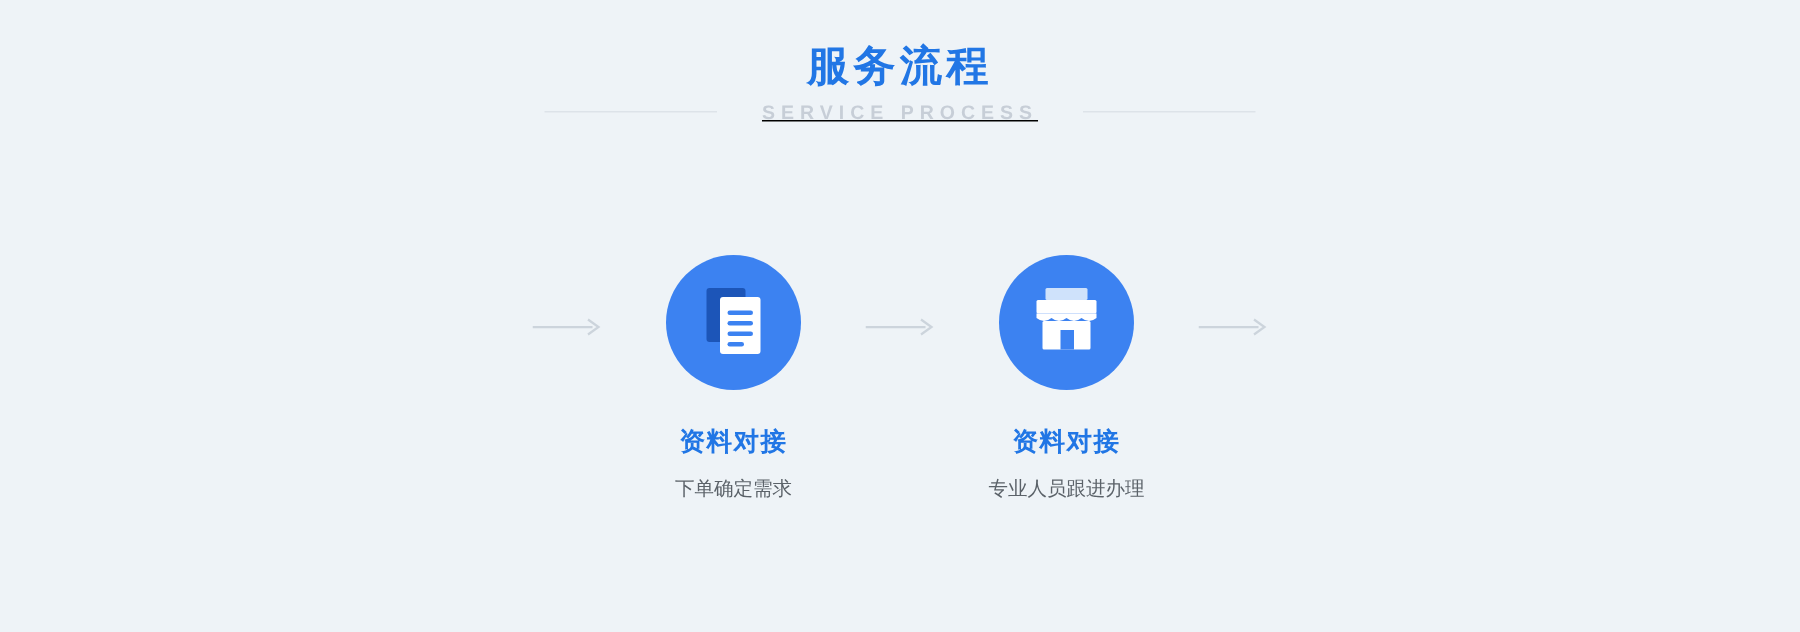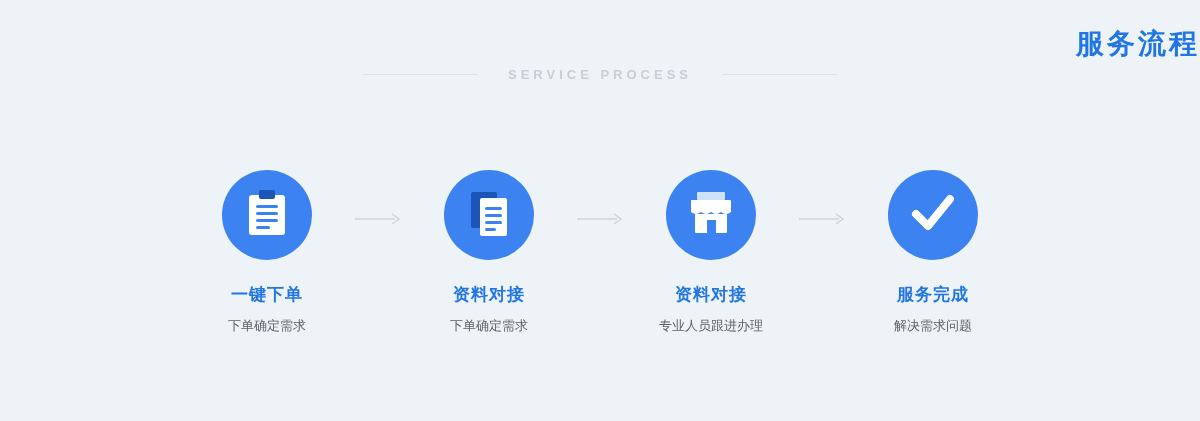--- a/index.html
+++ b/index.html
@@ -13,27 +13,27 @@
   .section { padding-top: 28px; }
 
   
   .header { text-align: center; }
   .title {
     font-size: 28px;
     font-weight: bold;
     color: #2176e5;
     letter-spacing: 3px;
     line-height: 32px;
-    text-align: right;
   }
   .subtitle-row {
     display: flex;
     align-items: center;
     justify-content: center;
     margin-top: 7px;
+    text-decoration: underline;
   }
   .subtitle-line {
     width: 115px;
     height: 1px;
     background: #dde3e9;
   }
   .subtitle {
     color: #c7ced7;
     font-size: 13px;
     font-weight: bold;
@@ -90,36 +90,20 @@
     <div class="title">服务流程</div>
     <div class="subtitle-row">
       <div class="subtitle-line"></div>
       <div class="subtitle">SERVICE  PROCESS</div>
       <div class="subtitle-line"></div>
     </div>
   </div>
 
   <div class="steps">
 
-    <div class="step">
-      <div class="circle">
-        <span>
-          <svg width="38" height="46" viewBox="0 0 38 46">
-            <rect x="1" y="5" width="36" height="40" rx="3" fill="#ffffff"></rect>
-            <rect x="11" y="0" width="16" height="9" rx="2" fill="#1c55b8"></rect>
-            <rect x="8" y="15" width="22" height="3" rx="1.5" fill="#3c82f1"></rect>
-            <rect x="8" y="22" width="22" height="3" rx="1.5" fill="#3c82f1"></rect>
-            <rect x="8" y="29" width="22" height="3" rx="1.5" fill="#3c82f1"></rect>
-            <rect x="8" y="36" width="14" height="3" rx="1.5" fill="#3c82f1"></rect>
-          </svg>
-        </span>
-      </div>
-      <div class="step-title">一键下单</div>
-      <div class="step-desc">下单确定需求</div>
-    </div>
 
     <div class="arrow">
       <svg width="46" height="12" viewBox="0 0 46 12">
         <line x1="0" y1="6" x2="40" y2="6" stroke="#ccd4dc" stroke-width="1.5"></line>
         <polyline points="37,1 44,6 37,11" fill="none" stroke="#ccd4dc" stroke-width="1.5"></polyline>
       </svg>
     </div>
 
     <div class="step">
       <div class="circle">
@@ -161,26 +145,15 @@
       <div class="step-desc">专业人员跟进办理</div>
     </div>
 
     <div class="arrow">
       <svg width="46" height="12" viewBox="0 0 46 12">
         <line x1="0" y1="6" x2="40" y2="6" stroke="#ccd4dc" stroke-width="1.5"></line>
         <polyline points="37,1 44,6 37,11" fill="none" stroke="#ccd4dc" stroke-width="1.5"></polyline>
       </svg>
     </div>
 
-    <div class="step">
-      <div class="circle">
-        <span>
-          <svg width="46" height="38" viewBox="0 0 46 38">
-            <polyline points="6,20 18,32 40,5" fill="none" stroke="#ffffff" stroke-width="8" stroke-linecap="round" stroke-linejoin="round"></polyline>
-          </svg>
-        </span>
-      </div>
-      <div class="step-title">服务完成</div>
-      <div class="step-desc">解决需求问题</div>
-    </div>
 
   </div>
 </div>
 
 </body></html>

